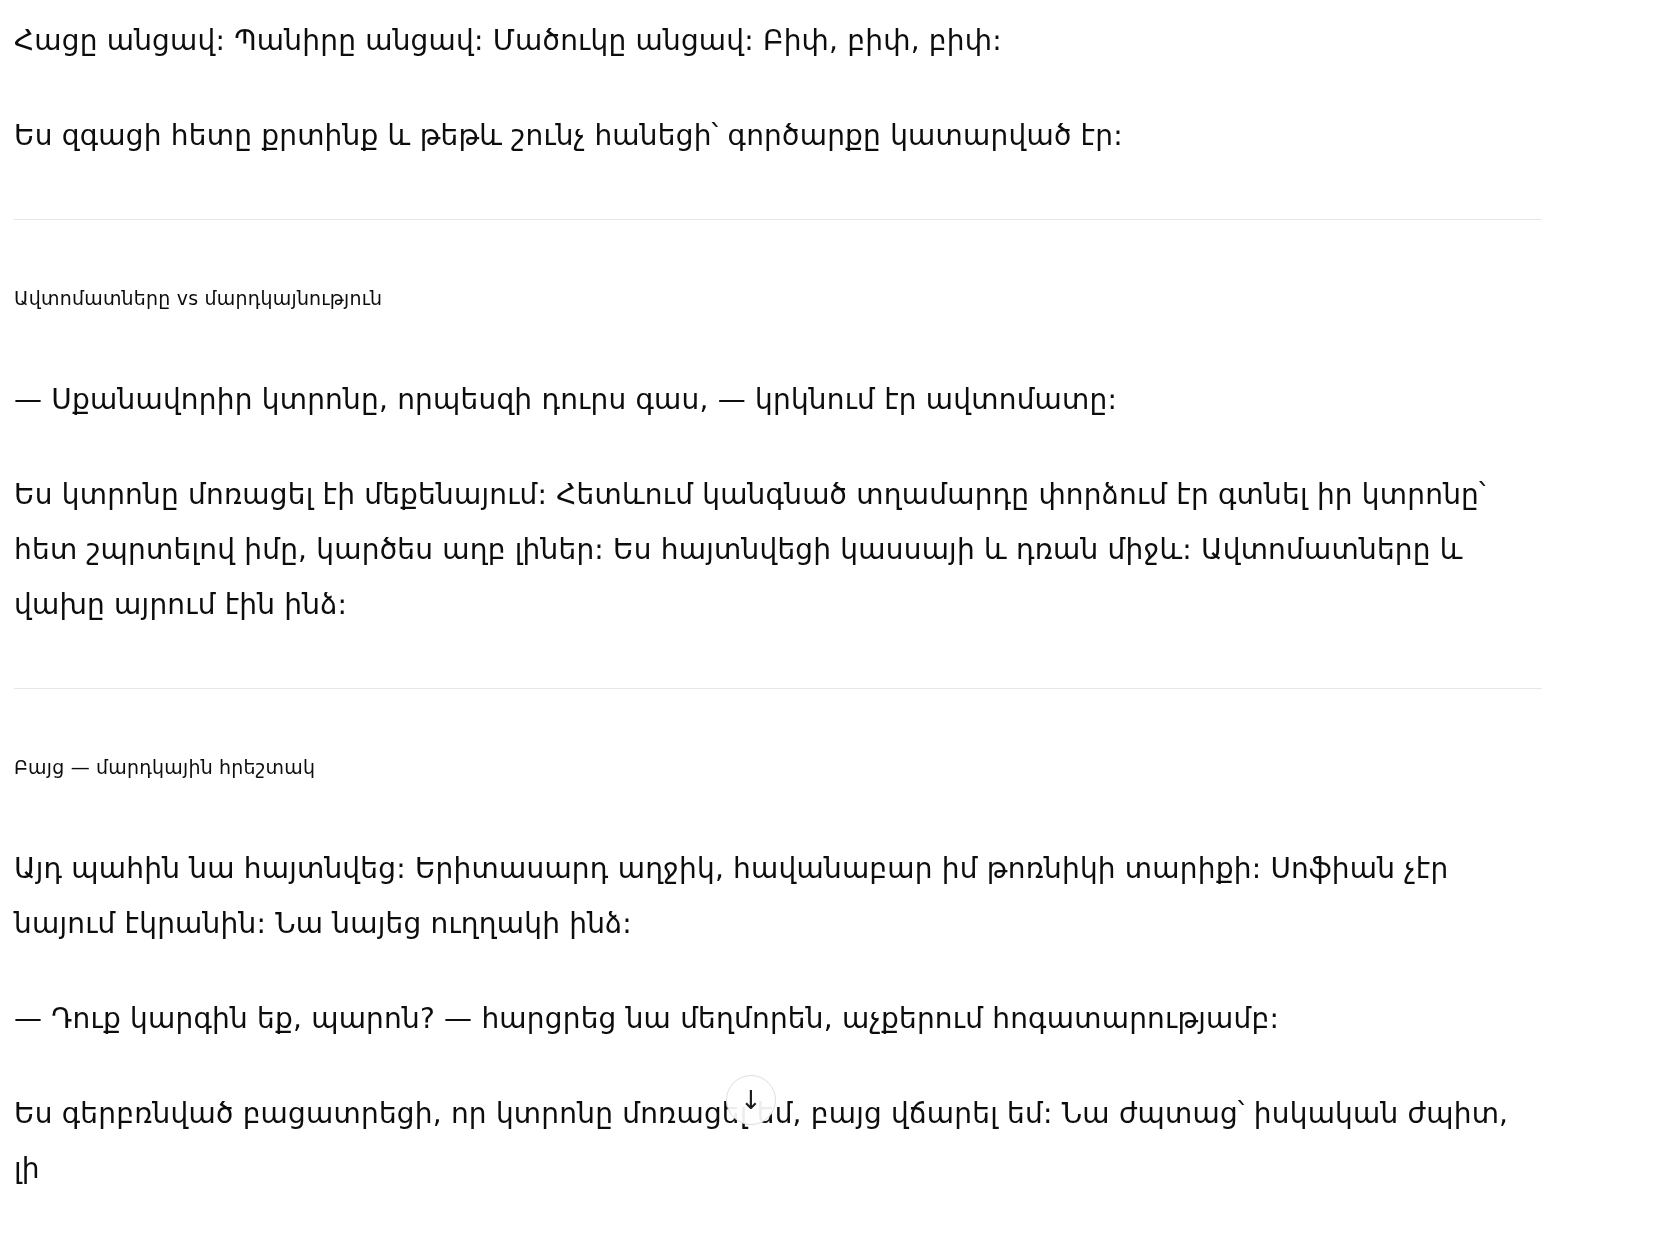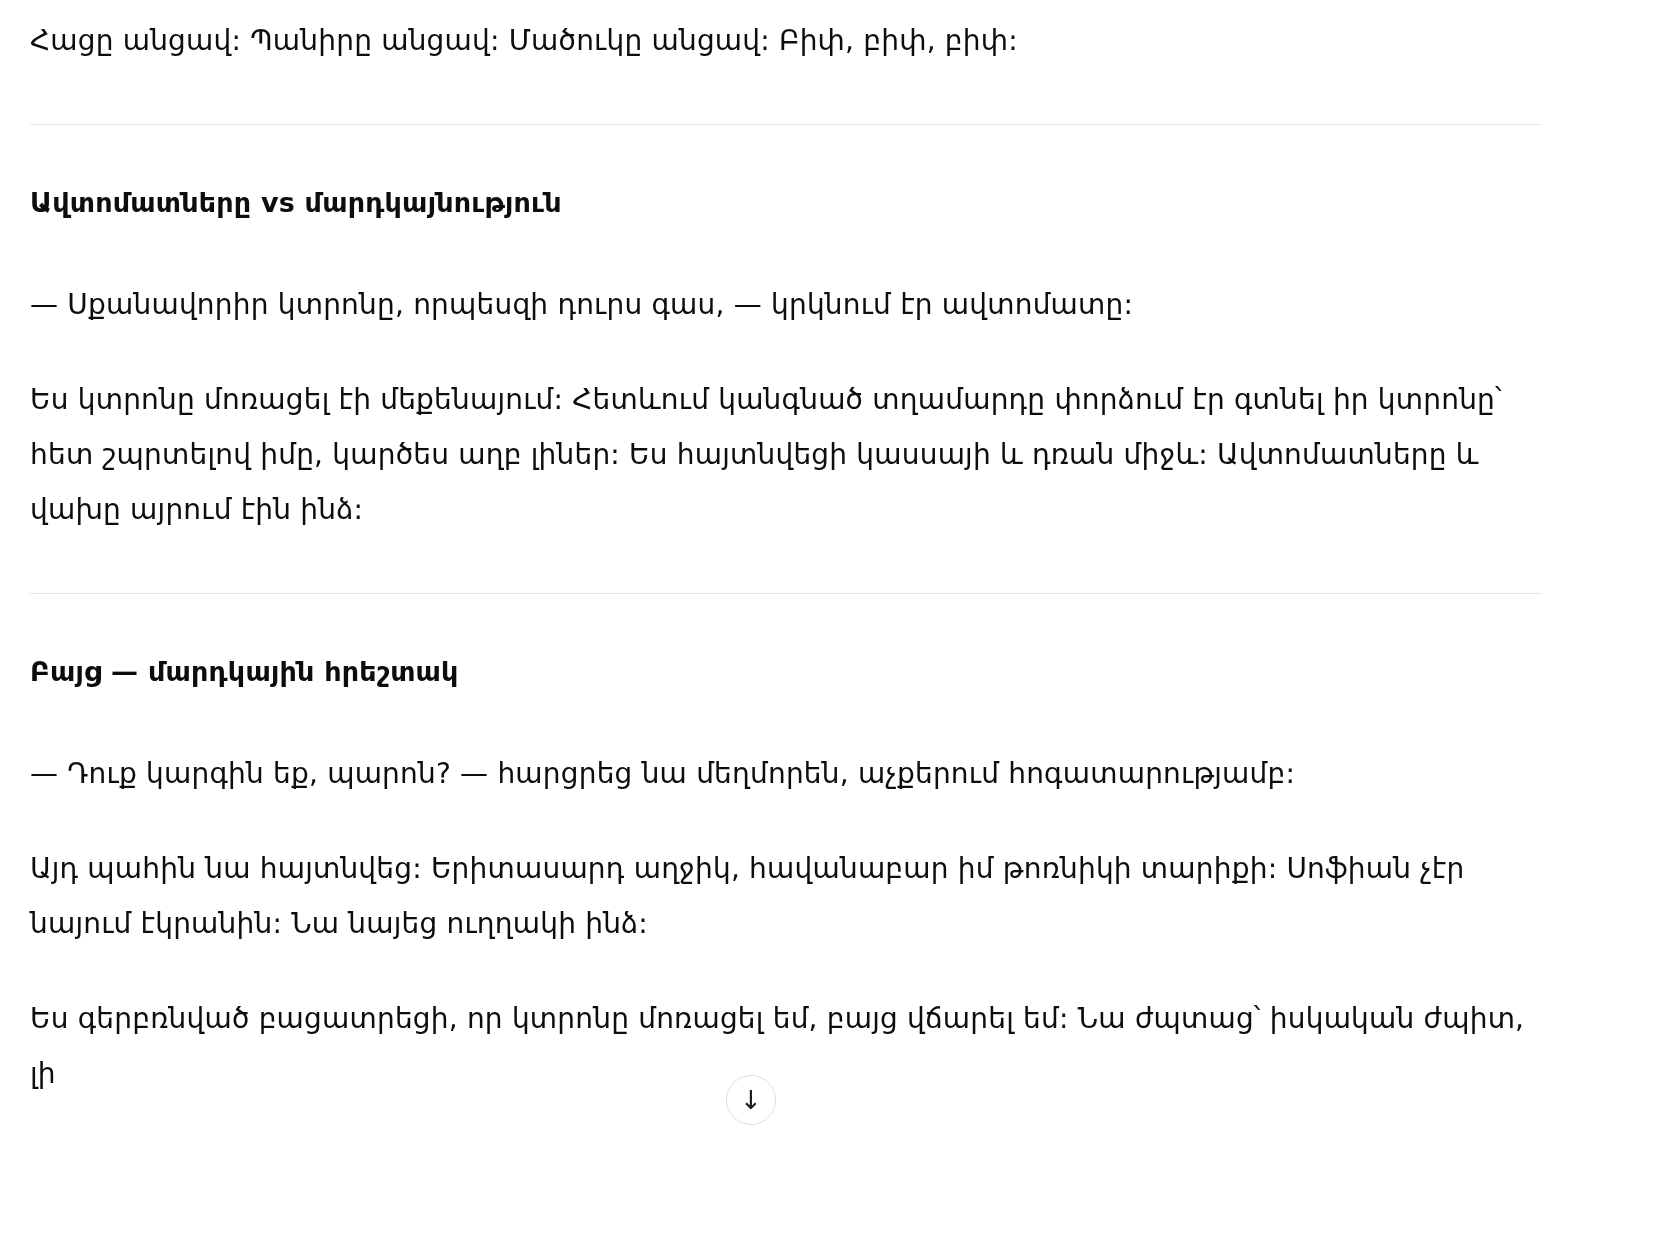--- a/index.html
+++ b/index.html
@@ -8,42 +8,42 @@
     background: #ffffff;
     width: 1660px;
     height: 1242px;
     overflow: hidden;
   }
   .message-content {
     position: relative;
     box-sizing: border-box;
     width: 1660px;
     height: 1242px;
-    padding: 13px 118px 0 30px;
+    padding: 13px 118px 0 14px;
     font-family: "DejaVu Sans", "Liberation Sans", sans-serif;
     font-size: 28px;
     line-height: 55px;
     color: #0d0d0d;
     letter-spacing: 0.2px;
   }
   .message-content p {
     margin: 40px 0;
   }
   .message-content p:first-child {
     margin-top: 0;
   }
   .message-content hr {
     border: none;
     border-top: 1px solid #e6e6e6;
     height: 0;
     margin: 56px 0 0 0;
   }
   .message-content h3 {
-    font-size: 27px;
-    font-weight: 700;
+    font-size: 19px;
+    font-weight: 400;
     margin: 58px 0 54px 0;
     line-height: 40px;
   }
   .scroll-btn {
     position: absolute;
     left: 726px;
     top: 1075px;
     width: 50px;
     height: 50px;
     border-radius: 50%;
@@ -63,31 +63,32 @@
     color: #1a1a1a;
     font-weight: 400;
   }
 </style>
 </head>
 <body>
 
 <div class="message-content">
 
   <p>Հացը անցավ: Պանիրը անցավ: Մածուկը անցավ: Բիփ, բիփ, բիփ:</p>
+  <p>Ես զգացի հետը քրտինք և թեթև շունչ հանեցի՝ գործարքը կատարված էր:</p>
 
   <hr>
 
   <h3>Ավտոմատները vs մարդկայնություն</h3>
   <p>— Սքանավորիր կտրոնը, որպեսզի դուրս գաս, — կրկնում էր ավտոմատը:</p>
   <p>Ես կտրոնը մոռացել էի մեքենայում: Հետևում կանգնած տղամարդը փորձում էր գտնել իր կտրոնը՝ հետ շպրտելով իմը, կարծես աղբ լիներ: Ես հայտնվեցի կասսայի և դռան միջև: Ավտոմատները և վախը այրում էին ինձ:</p>
 
   <hr>
 
   <h3>Բայց — մարդկային հրեշտակ</h3>
+  <p>Այդ պահին նա հայտնվեց: Երիտասարդ աղջիկ, հավանաբար իմ թոռնիկի տարիքի: Սոֆիան չէր նայում էկրանին: Նա նայեց ուղղակի ինձ:</p>
   <p>— Դուք կարգին եք, պարոն? — հարցրեց նա մեղմորեն, աչքերում հոգատարությամբ:</p>
-  <p>Այդ պահին նա հայտնվեց: Երիտասարդ աղջիկ, հավանաբար իմ թոռնիկի տարիքի: Սոֆիան չէր նայում էկրանին: Նա նայեց ուղղակի ինձ:</p>
   <p>Ես գերբռնված բացատրեցի, որ կտրոնը մոռացել եմ, բայց վճարել եմ: Նա ժպտաց՝ իսկական ժպիտ, լի</p>
 
   <button class="scroll-btn">
     <span class="arrow-glyph">↓</span>
   </button>
 
 </div>
 
 </body></html>

